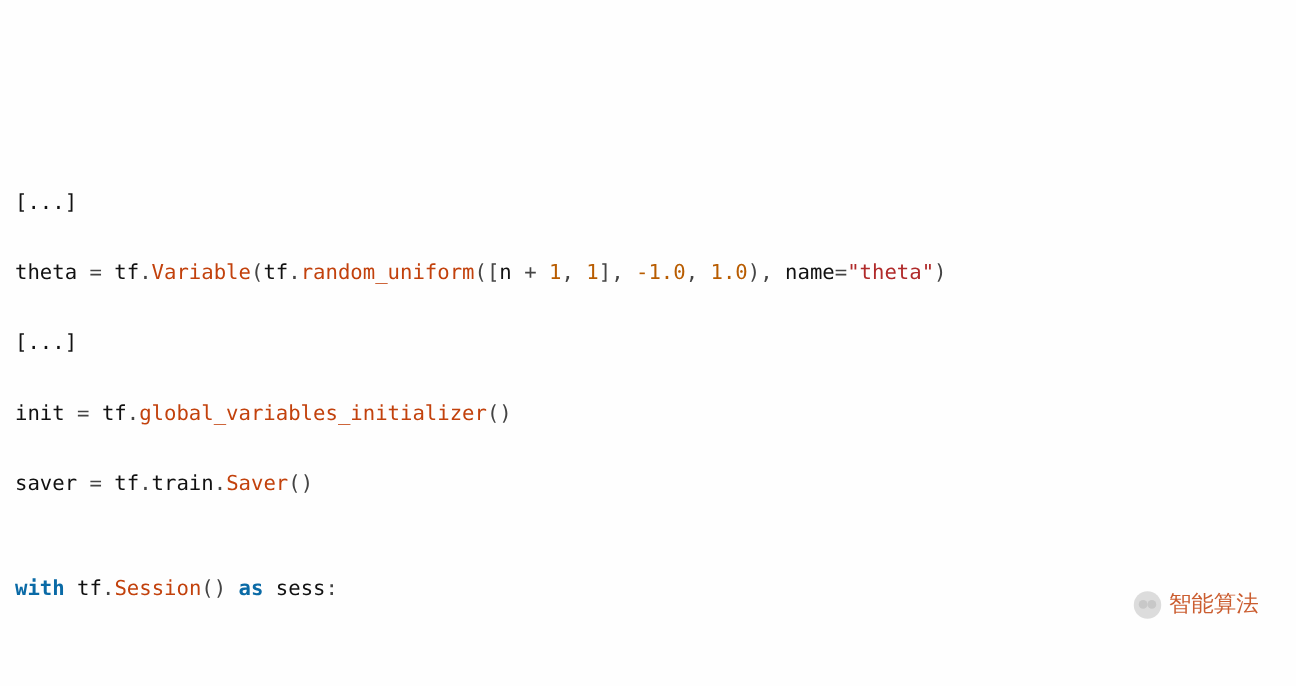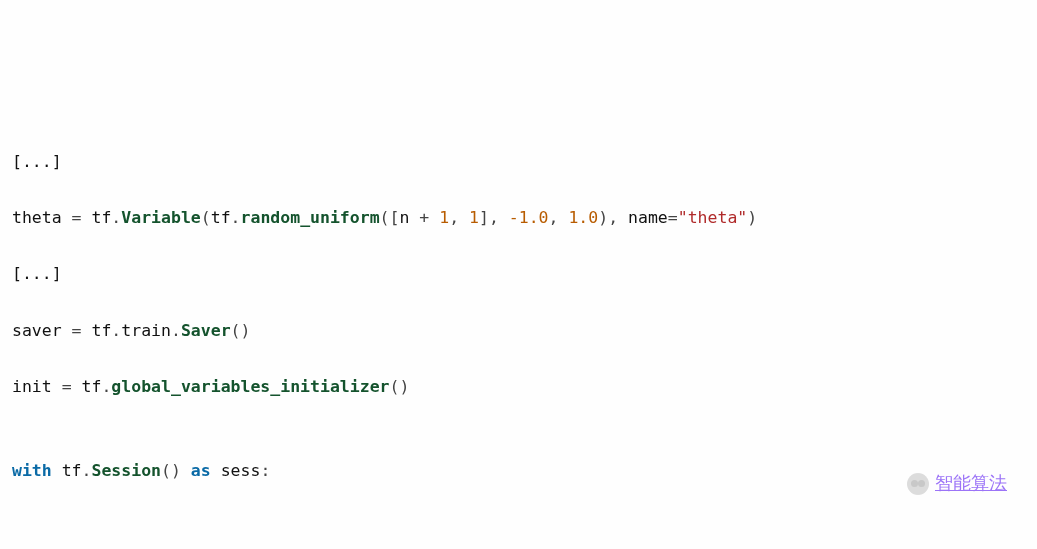--- a/index.html
+++ b/index.html
@@ -10,37 +10,36 @@
     line-height: 1.7;
     background: #fefefe;
     color: #111;
     white-space: pre;
     width: 1037px;
     height: 549px;
     box-sizing: border-box;
   }
   .line { display: block; }
   .kw   { color: #0a6aa6; font-weight: bold; }       
-  .fn   { color: #14532d; font-weight: bold; }                           
+  .fn   { color: #c2410c; }                           
   .num  { color: #b85c00; }                           
   .str  { color: #b02a2a; }       
   .pun  { color: #444; }
   .id   { color: #111; }
   .watermark {
     position: absolute;
     right: 30px;
     bottom: 50px;
-    color: #8b5cf6;
+    color: #c2410c;
     font-family: sans-serif;
     font-size: 18px;
     display: flex;
     align-items: center;
     gap: 6px;
     opacity: 0.85;
-    text-decoration: underline;
   }
   .wm-icon {
     width: 22px; height: 22px; border-radius: 50%;
     background: #d7d7d7;
     position: relative;
   }
   .wm-icon::before, .wm-icon::after {
     content:""; position:absolute; border-radius:50%;
     background:#bfbfbf;
   }
@@ -49,22 +48,22 @@
 </style>
 </head>
 <body>
 
 
 
 <div>
 <span class="line"><span class="id">[...]</span></span>
 <span class="line"><span class="id">theta </span><span class="pun">= </span><span class="id">tf</span><span class="pun">.</span><span class="fn">Variable</span><span class="pun">(</span><span class="id">tf</span><span class="pun">.</span><span class="fn">random_uniform</span><span class="pun">([</span><span class="id">n </span><span class="pun">+ </span><span class="num">1</span><span class="pun">, </span><span class="num">1</span><span class="pun">], </span><span class="num">-1.0</span><span class="pun">, </span><span class="num">1.0</span><span class="pun">), </span><span class="id">name</span><span class="pun">=</span><span class="str">"theta"</span><span class="pun">)</span></span>
 <span class="line"><span class="id">[...]</span></span>
+<span class="line"><span class="id">init </span><span class="pun">= </span><span class="id">tf</span><span class="pun">.</span><span class="fn">global_variables_initializer</span><span class="pun">()</span></span>
 <span class="line"><span class="id">saver </span><span class="pun">= </span><span class="id">tf</span><span class="pun">.</span><span class="id">train</span><span class="pun">.</span><span class="fn">Saver</span><span class="pun">()</span></span>
-<span class="line"><span class="id">init </span><span class="pun">= </span><span class="id">tf</span><span class="pun">.</span><span class="fn">global_variables_initializer</span><span class="pun">()</span></span>
 <span class="line"><span></span></span>
 <span class="line"><span class="kw">with</span><span> </span><span class="id">tf</span><span class="pun">.</span><span class="fn">Session</span><span class="pun">() </span><span class="kw">as</span><span> </span><span class="id">sess</span><span class="pun">:</span></span>
 <span class="line"><span></span></span>
 
 
 
 <span class="line"><span></span></span>
 
 <span class="line"><span></span></span>
 

